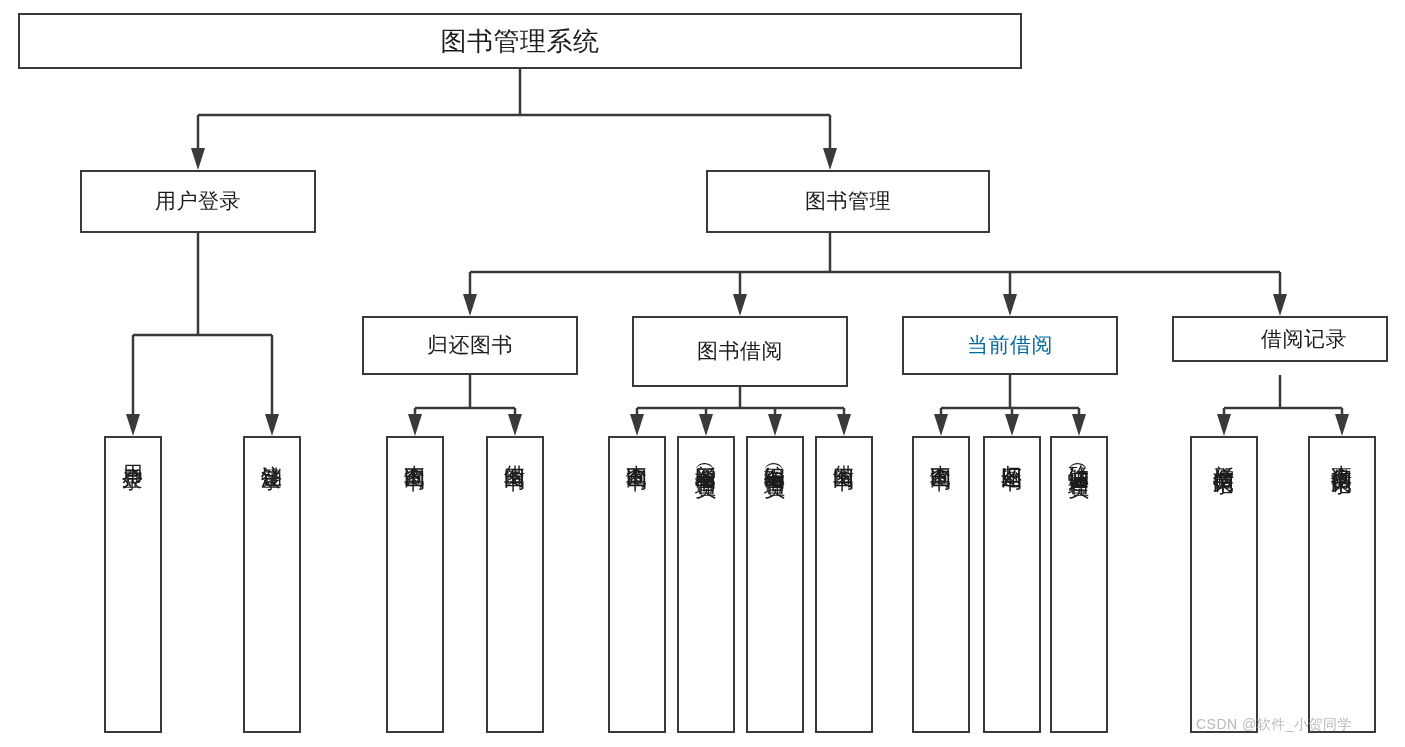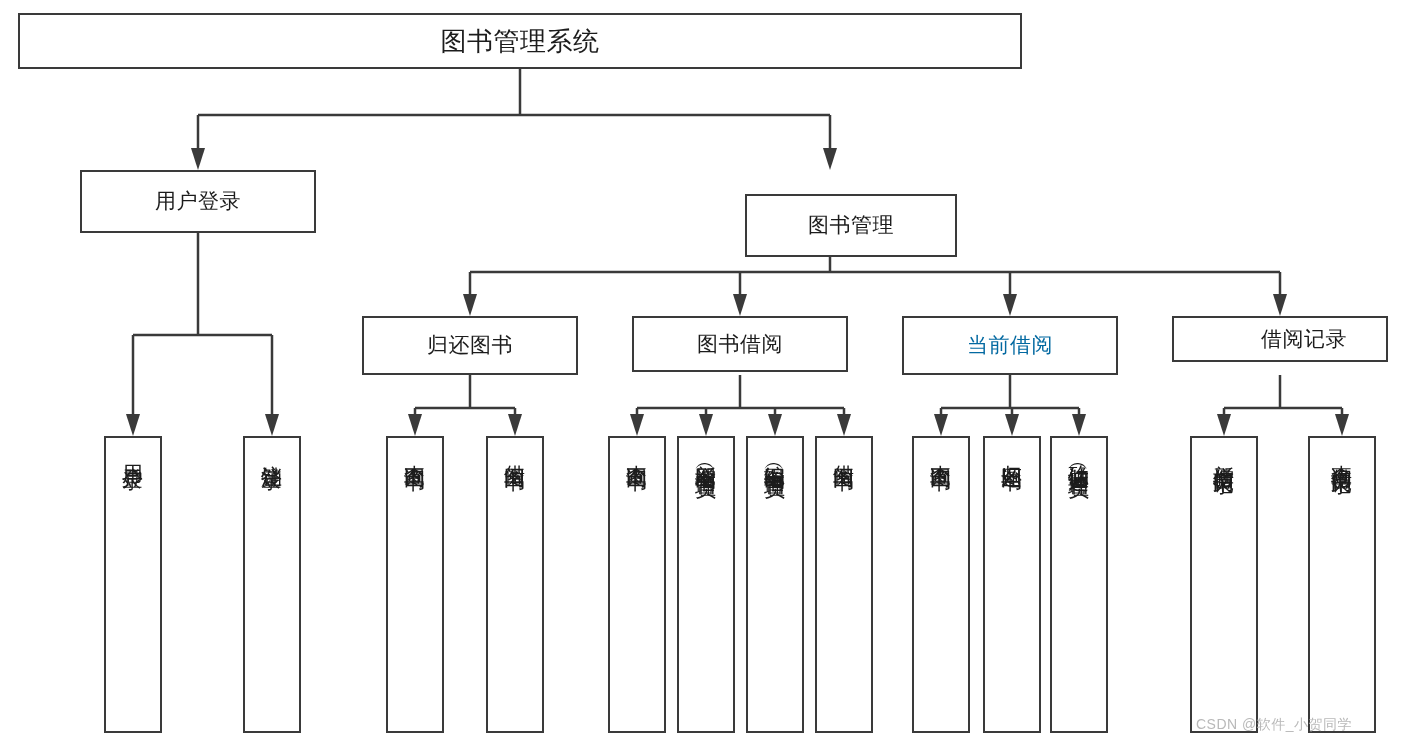--- a/index.html
+++ b/index.html
@@ -126,27 +126,27 @@
       <line x1="1342" y1="408" x2="1342" y2="416" stroke="#3a3a3a" stroke-width="2.5"></line>
       <path d="M 1335 414 L 1349 414 L 1342 436 Z" fill="#3a3a3a"></path>
     </svg>
   <div id="node-layer">
       <div class="node-box root" style="left: 18px; top: 13px; width: 1004px; height: 56px; border-color: rgb(58, 58, 58);">
         <span class="node-label" style="color: rgb(28, 28, 28);">图书管理系统</span>
       </div>
       <div class="node-box" style="left: 80px; top: 170px; width: 236px; height: 63px; border-color: rgb(58, 58, 58);">
         <span class="node-label" style="color: rgb(28, 28, 28);">用户登录</span>
       </div>
-      <div class="node-box" style="left: 745px; top: 170px; width: 212px; height: 63px; border-color: rgb(58, 58, 58); margin-top: 24px;">
+      <div class="node-box" style="left: 706px; top: 170px; width: 284px; height: 63px; border-color: rgb(58, 58, 58);">
         <span class="node-label" style="color: rgb(28, 28, 28);">图书管理</span>
       </div>
       <div class="node-box" style="left: 362px; top: 316px; width: 216px; height: 59px; border-color: rgb(58, 58, 58);">
         <span class="node-label" style="color: rgb(28, 28, 28);">归还图书</span>
       </div>
-      <div class="node-box" style="left: 632px; top: 316px; width: 216px; height: 56px; border-color: rgb(58, 58, 58);">
+      <div class="node-box" style="left: 632px; top: 316px; width: 216px; height: 71px; border-color: rgb(58, 58, 58);">
         <span class="node-label" style="color: rgb(28, 28, 28);">图书借阅</span>
       </div>
       <div class="node-box" style="left: 902px; top: 316px; width: 216px; height: 59px; border-color: rgb(58, 58, 58);">
         <span class="node-label" style="color: #0369a1;">当前借阅</span>
       </div>
       <div class="node-box" style="left: 1172px; top: 316px; width: 216px; height: 46px; border-color: rgb(58, 58, 58); padding-left: 48px;">
         <span class="node-label" style="color: rgb(28, 28, 28);">借阅记录</span>
       </div>
       <div class="node-box vertical" style="left: 104px; top: 436px; width: 58px; height: 297px; border-color: rgb(58, 58, 58);">
         <span class="node-label" style="color: rgb(28, 28, 28);">用户登录</span>

